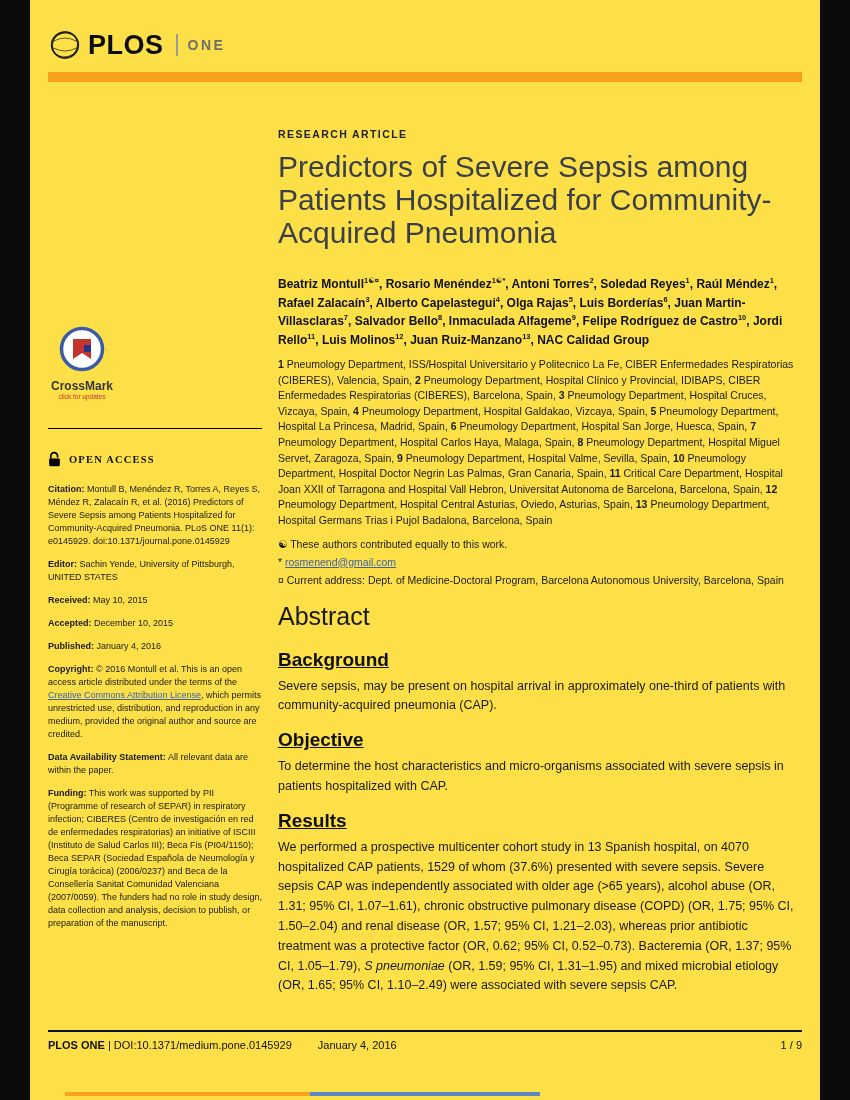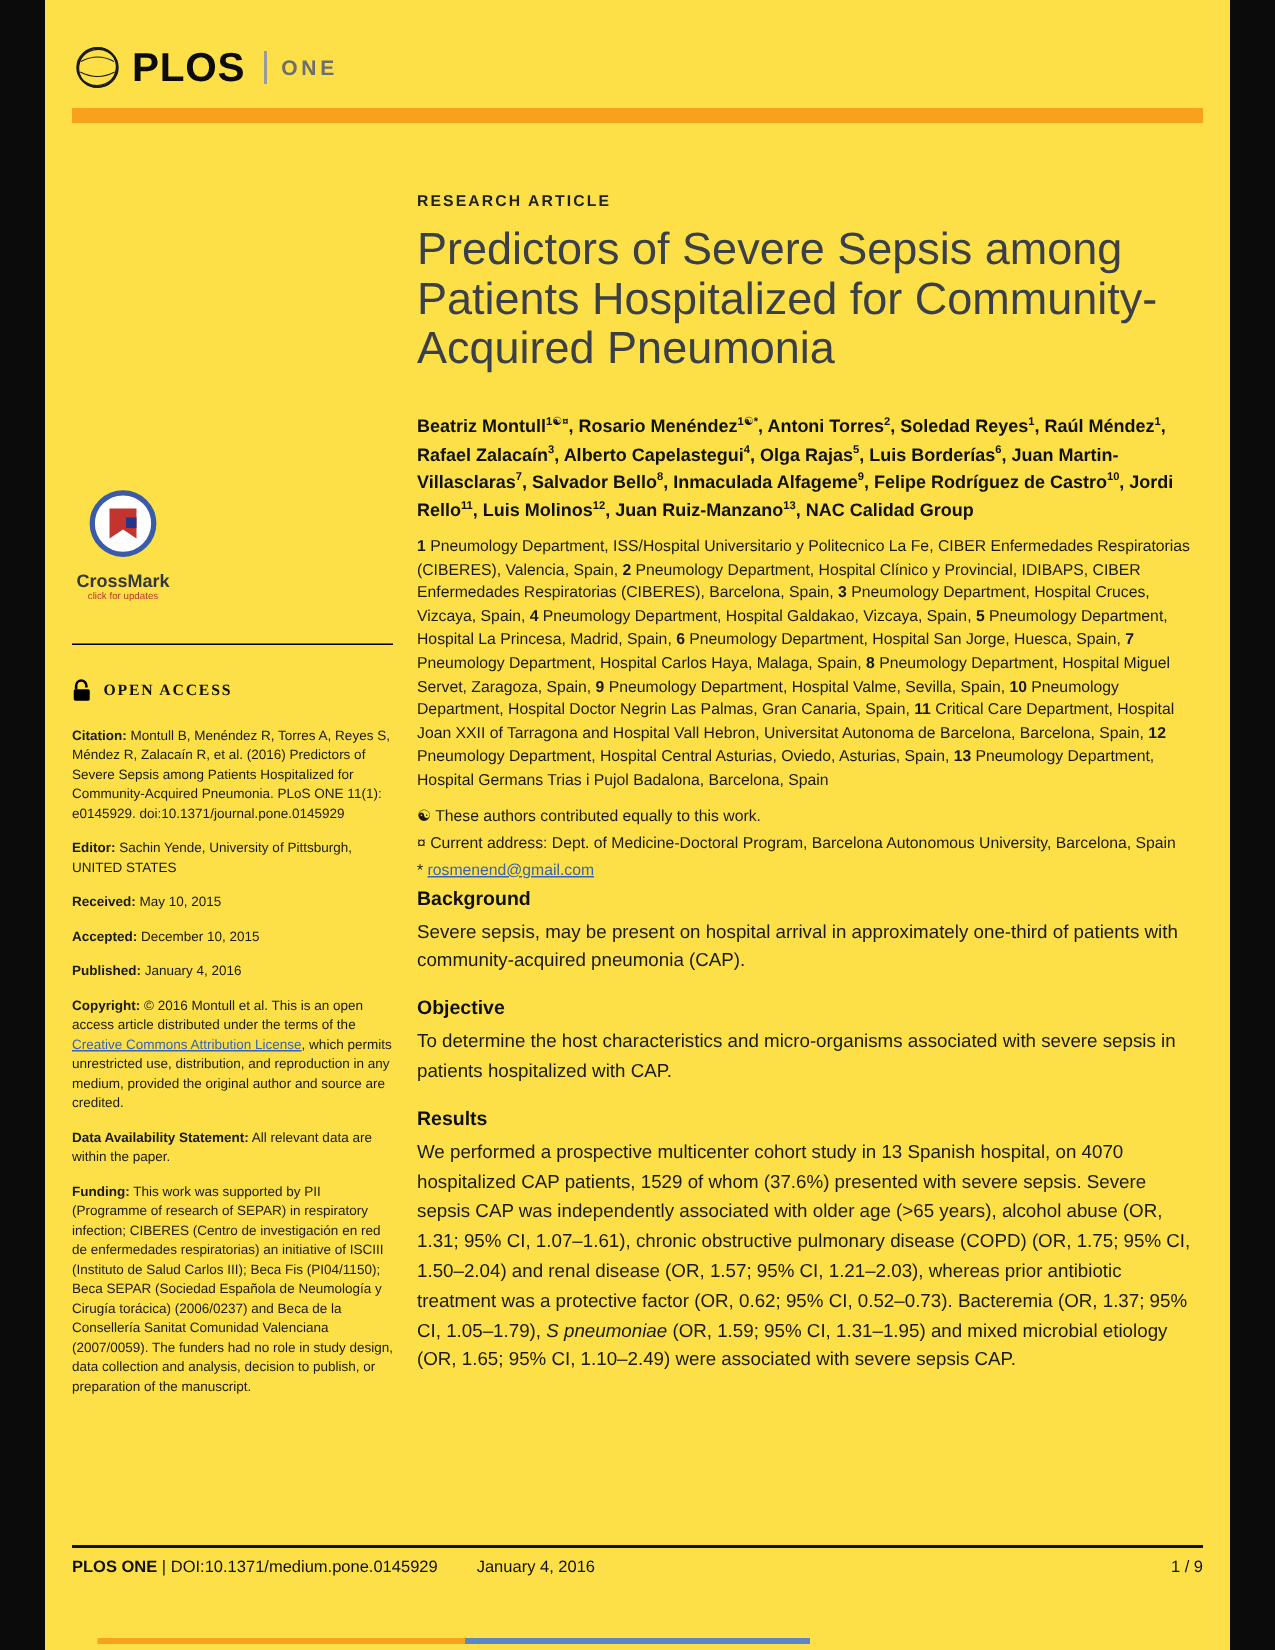--- a/index.html
+++ b/index.html
@@ -36,21 +36,21 @@
   .main { position:absolute; left:248px; top:128px; width:524px; }
   .kicker { font-size:10.5px; font-weight:bold; letter-spacing:1.4px; color:#222; margin-bottom:10px; }
   .title { font-size:30px; line-height:33px; font-weight:400; color:#3b3f47; margin-bottom:26px; }
   .authors { font-size:12px; font-weight:bold; line-height:18.5px; color:#111; margin-bottom:8px; }
   sup { font-size:62%; line-height:0; vertical-align:super; }
   .affils { font-size:10.5px; line-height:15.6px; color:#1a1a1a; margin-bottom:8px; }
   .affil-num { font-weight:bold; }
   .notes { font-size:10.5px; line-height:15px; color:#1a1a1a; }
   .notes p { margin-bottom:3px; }
   .abstract-h { font-size:25px; font-weight:400; color:#191919; margin:14px 0 18px; }
-  .sec-h { font-size:13px; font-weight:bold; color:#101010; margin:0 0 6px; }
+  .sec-h { font-size:19px; font-weight:bold; color:#101010; margin:0 0 6px;text-decoration:underline; }
   .para { font-size:12.5px; line-height:19.8px; color:#1a1a1a; margin:0 0 13px; }
 
   
   .footer-rule { position:absolute; left:18px; top:1030px; width:754px; border-top:2px solid #111; }
   .footer { position:absolute; left:18px; top:1039px; width:754px; display:flex; align-items:baseline; font-size:11px; color:#111; }
   .footer .date { margin-left:26px; }
   .footer .pageno { margin-left:auto; }
   .bar-seg { position:absolute; height:4px; top:1092px; }
 </style>
 </head>
@@ -130,24 +130,25 @@
   <div class="main">
     <div class="kicker">RESEARCH ARTICLE</div>
     <h1 class="title">Predictors of Severe Sepsis among Patients Hospitalized for Community-Acquired Pneumonia</h1>
 
     <p class="authors"><span><span>Beatriz Montull</span><sup>1☯¤</sup><span>, </span></span><span><span>Rosario Menéndez</span><sup>1☯*</sup><span>, </span></span><span><span>Antoni Torres</span><sup>2</sup><span>, </span></span><span><span>Soledad Reyes</span><sup>1</sup><span>, </span></span><span><span>Raúl Méndez</span><sup>1</sup><span>, </span></span><span><span>Rafael Zalacaín</span><sup>3</sup><span>, </span></span><span><span>Alberto Capelastegui</span><sup>4</sup><span>, </span></span><span><span>Olga Rajas</span><sup>5</sup><span>, </span></span><span><span>Luis Borderías</span><sup>6</sup><span>, </span></span><span><span>Juan Martin-Villasclaras</span><sup>7</sup><span>, </span></span><span><span>Salvador Bello</span><sup>8</sup><span>, </span></span><span><span>Inmaculada Alfageme</span><sup>9</sup><span>, </span></span><span><span>Felipe Rodríguez de Castro</span><sup>10</sup><span>, </span></span><span><span>Jordi Rello</span><sup>11</sup><span>, </span></span><span><span>Luis Molinos</span><sup>12</sup><span>, </span></span><span><span>Juan Ruiz-Manzano</span><sup>13</sup><span>, </span></span><span><span>NAC Calidad Group</span><sup></sup><span></span></span></p>
 
     <p class="affils"><span><b class="affil-num">1</b> <span>Pneumology Department, ISS/Hospital Universitario y Politecnico La Fe, CIBER Enfermedades Respiratorias (CIBERES), Valencia, Spain, </span></span><span><b class="affil-num">2</b> <span>Pneumology Department, Hospital Clínico y Provincial, IDIBAPS, CIBER Enfermedades Respiratorias (CIBERES), Barcelona, Spain, </span></span><span><b class="affil-num">3</b> <span>Pneumology Department, Hospital Cruces, Vizcaya, Spain, </span></span><span><b class="affil-num">4</b> <span>Pneumology Department, Hospital Galdakao, Vizcaya, Spain, </span></span><span><b class="affil-num">5</b> <span>Pneumology Department, Hospital La Princesa, Madrid, Spain, </span></span><span><b class="affil-num">6</b> <span>Pneumology Department, Hospital San Jorge, Huesca, Spain, </span></span><span><b class="affil-num">7</b> <span>Pneumology Department, Hospital Carlos Haya, Malaga, Spain, </span></span><span><b class="affil-num">8</b> <span>Pneumology Department, Hospital Miguel Servet, Zaragoza, Spain, </span></span><span><b class="affil-num">9</b> <span>Pneumology Department, Hospital Valme, Sevilla, Spain, </span></span><span><b class="affil-num">10</b> <span>Pneumology Department, Hospital Doctor Negrin Las Palmas, Gran Canaria, Spain, </span></span><span><b class="affil-num">11</b> <span>Critical Care Department, Hospital Joan XXII of Tarragona and Hospital Vall Hebron, Universitat Autonoma de Barcelona, Barcelona, Spain, </span></span><span><b class="affil-num">12</b> <span>Pneumology Department, Hospital Central Asturias, Oviedo, Asturias, Spain, </span></span><span><b class="affil-num">13</b> <span>Pneumology Department, Hospital Germans Trias i Pujol Badalona, Barcelona, Spain</span></span></p>
 
     <div class="notes">
       <p>☯ These authors contributed equally to this work.</p>
+      <p><span>* </span><a class="link">rosmenend@gmail.com</a></p>
       <p>¤ Current address: Dept. of Medicine-Doctoral Program, Barcelona Autonomous University, Barcelona, Spain</p>
-      <p><span>* </span><a class="link">rosmenend@gmail.com</a></p>
     </div>
 
+    <h2 class="abstract-h">Abstract</h2>
 
     <h3 class="sec-h">Background</h3>
     <p class="para">Severe sepsis, may be present on hospital arrival in approximately one-third of patients with community-acquired pneumonia (CAP).</p>
 
     <h3 class="sec-h">Objective</h3>
     <p class="para">To determine the host characteristics and micro-organisms associated with severe sepsis in patients hospitalized with CAP.</p>
 
     <h3 class="sec-h">Results</h3>
     <p class="para"><span>We performed a prospective multicenter cohort study in 13 Spanish hospital, on 4070 hospitalized CAP patients, 1529 of whom (37.6%) presented with severe sepsis. Severe sepsis CAP was independently associated with older age (&gt;65 years), alcohol abuse (OR, 1.31; 95% CI, 1.07–1.61), chronic obstructive pulmonary disease (COPD) (OR, 1.75; 95% CI, 1.50–2.04) and renal disease (OR, 1.57; 95% CI, 1.21–2.03), whereas prior antibiotic treatment was a protective factor (OR, 0.62; 95% CI, 0.52–0.73). Bacteremia (OR, 1.37; 95% CI, 1.05–1.79), </span><i>S pneumoniae</i><span> (OR, 1.59; 95% CI, 1.31–1.95) and mixed microbial etiology (OR, 1.65; 95% CI, 1.10–2.49) were associated with severe sepsis CAP.</span></p>
   </div>

